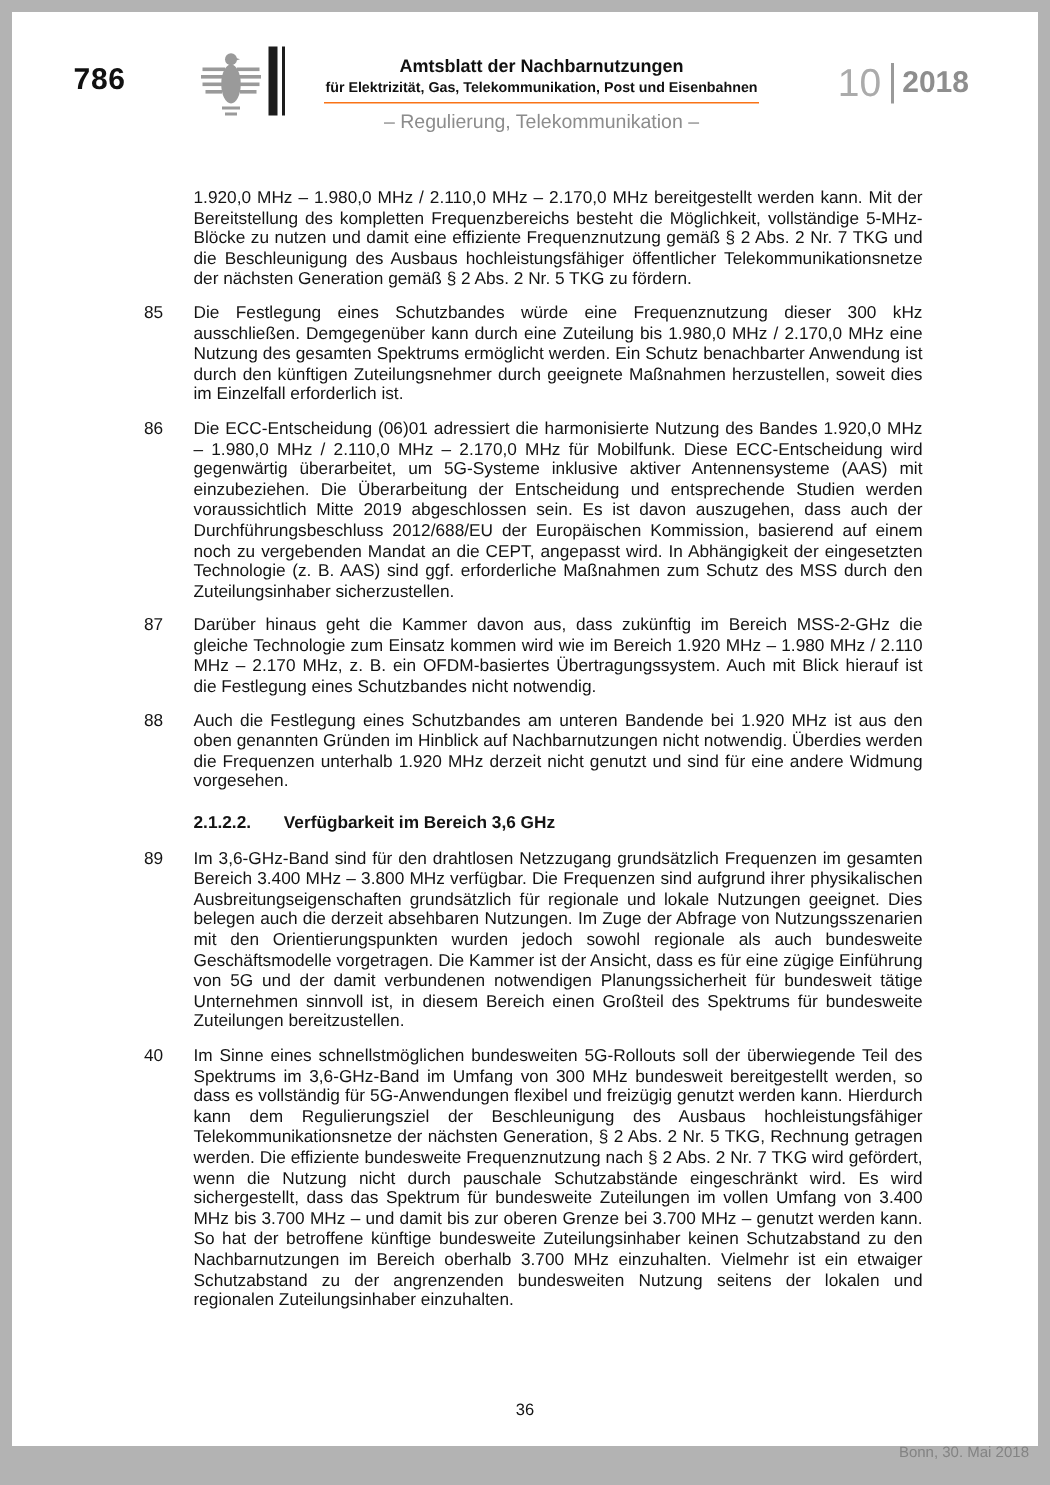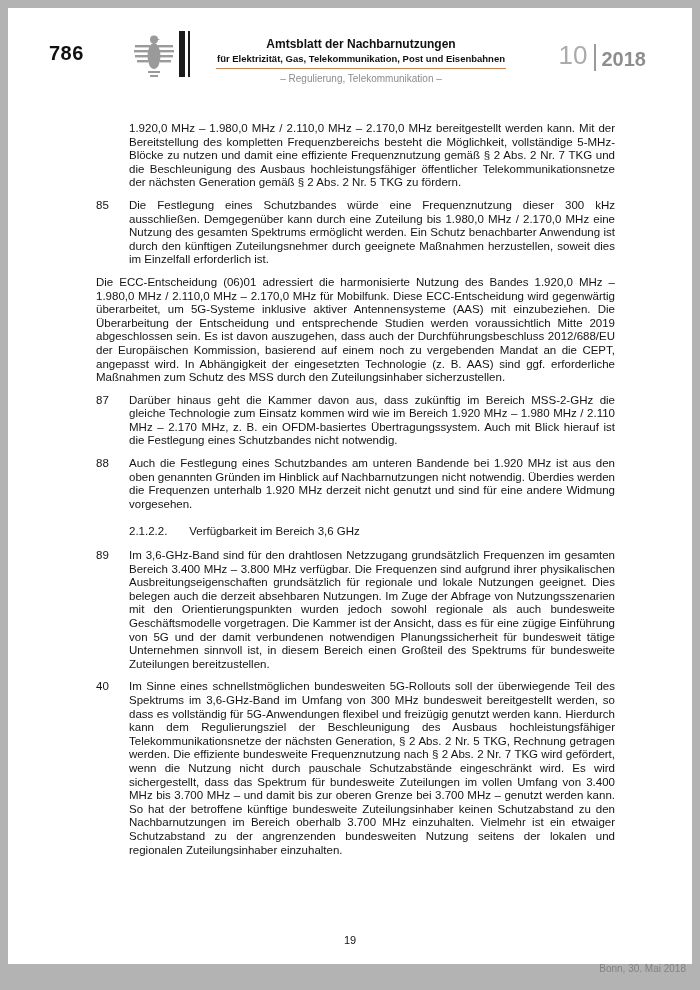--- a/index.html
+++ b/index.html
@@ -47,25 +47,25 @@
   .bars { display: flex; margin-left: 4px; margin-top: 1px; }
   .bar-thick { width: 6px; height: 46px; background: #1c1c1c; }
   .bar-thin  { width: 2px; height: 46px; background: #1c1c1c; margin-left: 3px; }
   .header-text {
     width: 290px;
     text-align: center;
     padding-top: 7px;
   }
   .ht1 { font-size: 12px; font-weight: bold; color: #111; margin-bottom: 2px; }
   .ht2 { font-size: 9.5px; font-weight: bold; color: #111; padding-bottom: 4px; border-bottom: 1px solid #f97316; }
-  .ht3 { font-size: 10px; color: #8c8c8c; padding-top: 4px; }
+  .ht3 { font-size: 13px; color: #8c8c8c; padding-top: 4px; }
   .issue {
     margin-left: auto;
     display: flex;
-    align-items: flex-end;
+    align-items: center;
     padding-top: 10px;
   }
   .issue-no   { font-size: 26px; font-weight: 400; color: #ababab; }
   .issue-bar  { width: 2px; height: 27px; background: #9a9a9a; margin: 0 6px; }
   .issue-year { font-size: 20px; font-weight: bold; color: #8e8e8e; }
 
   
   .docbody {
     padding: 38px 77px 0 88px;
     font-size: 11.5px;
@@ -75,21 +75,21 @@
   .para { display: flex; margin-bottom: 9px; }
   .pnum { flex: 0 0 33px; color: #141414; }
   .ptext {
     flex: 1;
     text-align: justify;
     hyphens: auto;
     -webkit-hyphens: auto;
   }
   .heading {
     margin: 14px 0 10px 33px;
-    font-weight: normal;
+    font-weight: bold;
     font-size: 11.5px;
   }
   .hnum { display: inline-block; width: 57px; }
 
   
   .page-footer {
     position: absolute;
     left: 0;
     bottom: 18px;
     width: 100%;
@@ -157,20 +157,21 @@
         <div class="pnum"></div>
         <div class="ptext">1.920,0 MHz – 1.980,0 MHz / 2.110,0 MHz – 2.170,0 MHz bereitgestellt werden kann. Mit der Bereitstellung des kompletten Frequenzbereichs besteht die Möglichkeit, vollständige 5-MHz-Blöcke zu nutzen und damit eine effiziente Frequenznutzung gemäß § 2 Abs. 2 Nr. 7 TKG und die Beschleunigung des Ausbaus hochleistungsfähiger öffentlicher Telekommunikationsnetze der nächsten Generation gemäß § 2 Abs. 2 Nr. 5 TKG zu fördern.</div>
       </div>
 
       <div class="para">
         <div class="pnum">85</div>
         <div class="ptext">Die Festlegung eines Schutzbandes würde eine Frequenznutzung dieser 300 kHz ausschließen. Demgegenüber kann durch eine Zuteilung bis 1.980,0 MHz / 2.170,0 MHz eine Nutzung des gesamten Spektrums ermöglicht werden. Ein Schutz benachbarter Anwendung ist durch den künftigen Zuteilungsnehmer durch geeignete Maßnahmen herzustellen, soweit dies im Einzelfall erforderlich ist.</div>
       </div>
 
       <div class="para">
+        <div class="pnum">86</div>
         <div class="ptext">Die ECC-Entscheidung (06)01 adressiert die harmonisierte Nutzung des Bandes 1.920,0 MHz – 1.980,0 MHz / 2.110,0 MHz – 2.170,0 MHz für Mobilfunk. Diese ECC-Entscheidung wird gegenwärtig überarbeitet, um 5G-Systeme inklusive aktiver Antennensysteme (AAS) mit einzubeziehen. Die Überarbeitung der Entscheidung und entsprechende Studien werden voraussichtlich Mitte 2019 abgeschlossen sein. Es ist davon auszugehen, dass auch der Durchführungsbeschluss 2012/688/EU der Europäischen Kommission, basierend auf einem noch zu vergebenden Mandat an die CEPT, angepasst wird. In Abhängigkeit der eingesetzten Technologie (z. B. AAS) sind ggf. erforderliche Maßnahmen zum Schutz des MSS durch den Zuteilungsinhaber sicherzustellen.</div>
       </div>
 
       <div class="para">
         <div class="pnum">87</div>
         <div class="ptext">Darüber hinaus geht die Kammer davon aus, dass zukünftig im Bereich MSS-2-GHz die gleiche Technologie zum Einsatz kommen wird wie im Bereich 1.920 MHz – 1.980 MHz / 2.110 MHz – 2.170 MHz, z. B. ein OFDM-basiertes Übertragungssystem. Auch mit Blick hierauf ist die Festlegung eines Schutzbandes nicht notwendig.</div>
       </div>
 
       <div class="para">
         <div class="pnum">88</div>
@@ -187,17 +188,17 @@
         <div class="ptext">Im 3,6-GHz-Band sind für den drahtlosen Netzzugang grundsätzlich Frequenzen im gesamten Bereich 3.400 MHz – 3.800 MHz verfügbar. Die Frequenzen sind aufgrund ihrer physikalischen Ausbreitungseigenschaften grundsätzlich für regionale und lokale Nutzungen geeignet. Dies belegen auch die derzeit absehbaren Nutzungen. Im Zuge der Abfrage von Nutzungsszenarien mit den Orientierungspunkten wurden jedoch sowohl regionale als auch bundesweite Geschäftsmodelle vorgetragen. Die Kammer ist der Ansicht, dass es für eine zügige Einführung von 5G und der damit verbundenen notwendigen Planungssicherheit für bundesweit tätige Unternehmen sinnvoll ist, in diesem Bereich einen Großteil des Spektrums für bundesweite Zuteilungen bereitzustellen.</div>
       </div>
 
       <div class="para">
         <div class="pnum">40</div>
         <div class="ptext">Im Sinne eines schnellstmöglichen bundesweiten 5G-Rollouts soll der überwiegende Teil des Spektrums im 3,6-GHz-Band im Umfang von 300 MHz bundesweit bereitgestellt werden, so dass es vollständig für 5G-Anwendungen flexibel und freizügig genutzt werden kann. Hierdurch kann dem Regulierungsziel der Beschleunigung des Ausbaus hochleistungsfähiger Telekommunikationsnetze der nächsten Generation, § 2 Abs. 2 Nr. 5 TKG, Rechnung getragen werden. Die effiziente bundesweite Frequenznutzung nach § 2 Abs. 2 Nr. 7 TKG wird gefördert, wenn die Nutzung nicht durch pauschale Schutzabstände eingeschränkt wird. Es wird sichergestellt, dass das Spektrum für bundesweite Zuteilungen im vollen Umfang von 3.400 MHz bis 3.700 MHz – und damit bis zur oberen Grenze bei 3.700 MHz – genutzt werden kann. So hat der betroffene künftige bundesweite Zuteilungsinhaber keinen Schutzabstand zu den Nachbarnutzungen im Bereich oberhalb 3.700 MHz einzuhalten. Vielmehr ist ein etwaiger Schutzabstand zu der angrenzenden bundesweiten Nutzung seitens der lokalen und regionalen Zuteilungsinhaber einzuhalten.</div>
       </div>
 
     </main>
 
-    <div class="page-footer">19</div>
+    <div class="page-footer">36</div>
   </div>
 
   <div class="date-line">Bonn, 30. Mai 2018</div>
 </div>
 
 </body></html>

